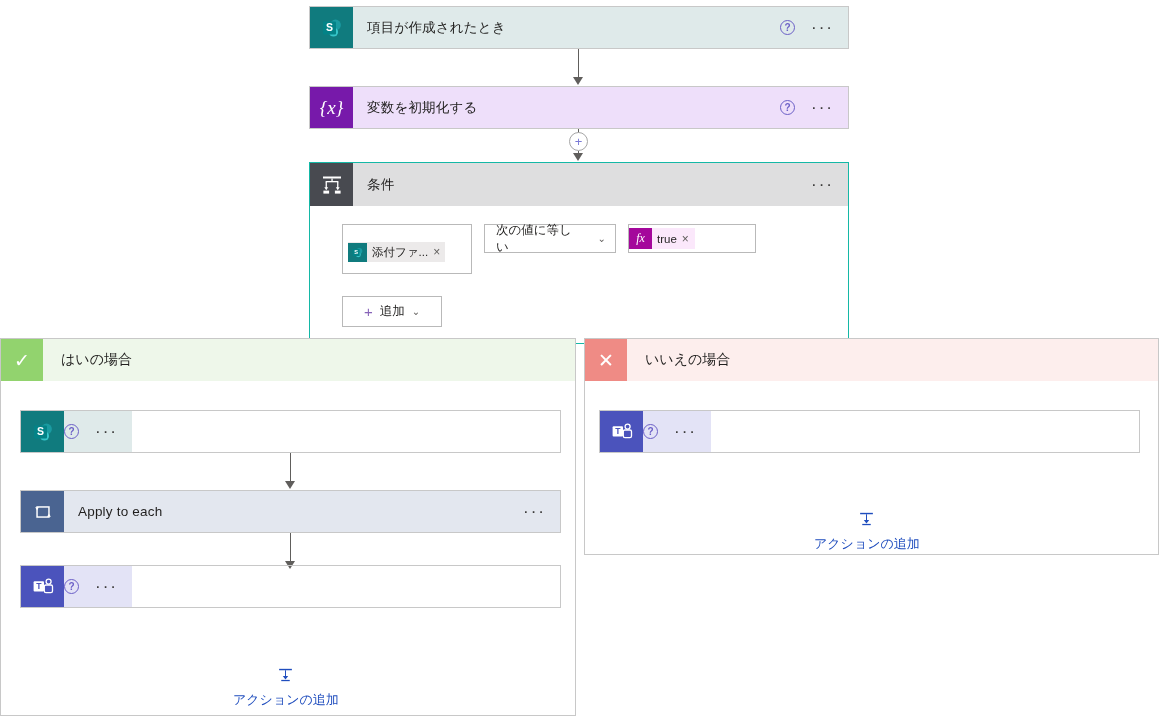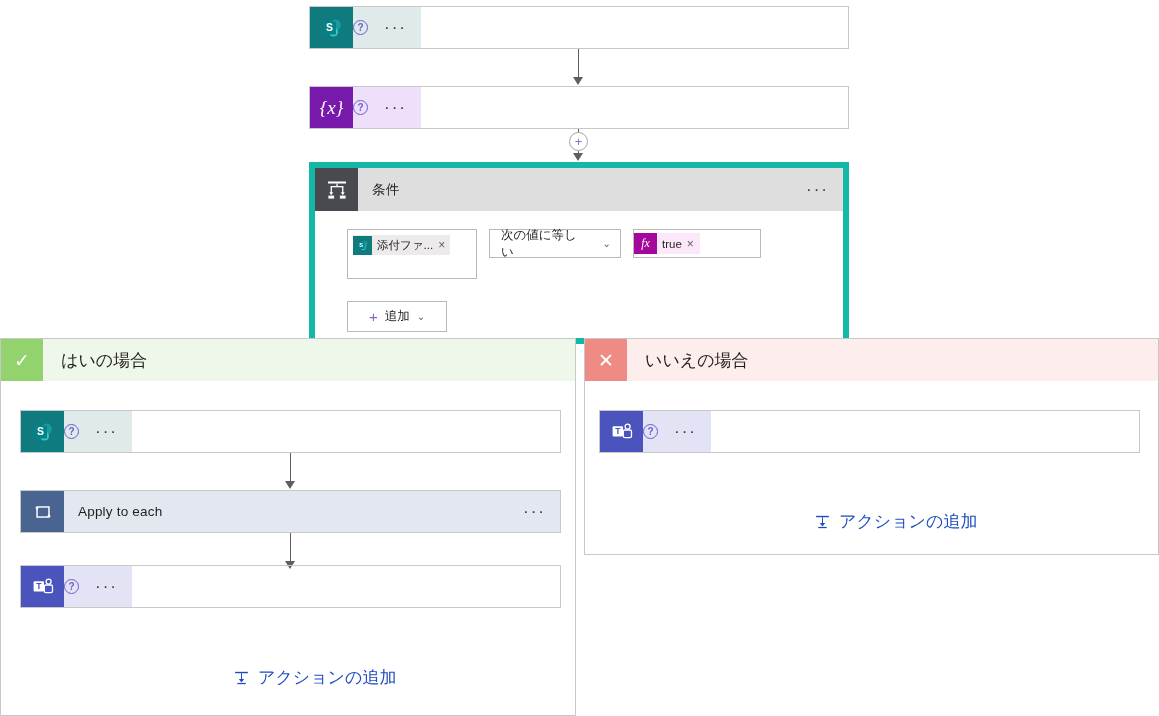--- a/index.html
+++ b/index.html
@@ -64,41 +64,41 @@
   .glyph-var {
     color: #ffffff; font-size: 19px;
     font-family: "Liberation Serif", "DejaVu Serif", serif;
     font-style: italic;
   }
 
   
   #condition-card {
     position: absolute;
     left: 309px; top: 162px; width: 540px; height: 182px;
-    border: 6px solid #14b8a6;
+    border: 1px solid #14b8a6;
     background: #ffffff;
   }
   #condition-header {
     display: flex; align-items: stretch; height: 43px;
     background: #dededf;
   }
   #condition-header .card-body { background: #dededf; }
   #condition-content { padding: 18px 0 0 32px; }
 
   .cond-row { display: flex; align-items: flex-start; gap: 12px; }
 
   .token-box {
     width: 130px; height: 50px;
     border: 1px solid #b9b9b9; background: #ffffff;
     padding: 5px 5px 0 5px;
   }
   .token {
     display: inline-flex; align-items: center;
     height: 20px; max-width: 100%;
-    background: #eceaea; font-size: 11.5px; color: #201f1e;
+    background: #eceaea; font-size: 11.5px; color: #201f1e; margin-top: 12px;
   }
   .token-ico {
     width: 19px; height: 19px; min-width: 19px;
     display: flex; align-items: center; justify-content: center;
   }
   .token-txt { padding: 0 5px; white-space: nowrap; }
   .token-x { color: #605e5c; font-size: 12px; padding-right: 5px; }
 
   .cond-select {
     width: 132px; height: 29px;
@@ -133,21 +133,21 @@
     border: 1px solid #b9b9b9; background: #ffffff;
     display: flex; align-items: center; justify-content: center; gap: 7px;
     font-size: 12.5px; color: #201f1e;
   }
   .plus-purple { color: #8764b8; font-size: 15px; font-weight: 400; }
 
   
   .branch { position: absolute; border: 1px solid #c8c8c8; background: #ffffff; }
   .branch-header { display: flex; align-items: stretch; height: 42px; }
   .branch-badge { width: 42px; min-width: 42px; display: flex; align-items: center; justify-content: center; }
-  .branch-label { flex: 1; display: flex; align-items: center; padding-left: 18px; font-size: 17px; color: #201f1e; }
+  .branch-label { flex: 1; display: flex; align-items: center; padding-left: 18px; font-size: 14px; color: #201f1e; }
 
   .yes-badge { background: #92d36e; }
   .yes-strip { background: #eef7ea; }
   .no-badge  { background: #ef8b85; }
   .no-strip  { background: #fdeeed; }
 
   .check { color: #ffffff; font-size: 19px; line-height: 1; }
 
   
   .conn { position: absolute; background: #605e5c; width: 1px; }
@@ -162,50 +162,56 @@
     position: absolute;
     width: 19px; height: 19px; border-radius: 50%;
     border: 1px solid #a6a6a6; background: #ffffff;
     color: #7a7ad6; font-size: 13px; line-height: 17px; text-align: center;
   }
 
   
   .add-action {
     position: absolute;
     display: flex; align-items: center; gap: 8px;
-    font-size: 17px; color: #1f4dbe;
+    font-size: 13px; color: #1f4dbe; flex-direction: column;
   }
   .add-action-label { color: #1f4dbe; }
 </style>
 </head>
 <body>
 
 <div id="canvas">
 
   <div class="card" id="trigger-card" style="left:309px; top:6px; width:540px;">
     <div class="card-icon sp-icon">
       <svg width="24" height="24" viewBox="0 0 24 24" aria-hidden="true">
         <circle cx="15.5" cy="9" r="5.4" fill="#1a9ba1"></circle>
         <circle cx="13.5" cy="16" r="4.6" fill="#36c5c9"></circle>
         <rect x="3" y="5.5" width="13" height="13" rx="1" fill="#038387"></rect>
         <text x="9.5" y="15.4" font-size="10.5" font-weight="bold" fill="#ffffff" text-anchor="middle" font-family="Liberation Sans, sans-serif">S</text>
       </svg>
     </div>
+    <div class="card-body sp-body">
+      <span class="card-title">項目が作成されたとき</span>
+    </div>
     <div class="card-actions sp-body">
       <span class="help-icon">?</span>
       <span class="dots">···</span>
     </div>
   </div>
 
   <div class="conn" style="left:578px; top:49px; height:29px;"></div>
   <div class="arrow-head" style="left:573px; top:77px;"></div>
 
   <div class="card" id="init-variable-card" style="left:309px; top:86px; width:540px;">
     <div class="card-icon var-icon">
       <span class="glyph-var">{x}</span>
+    </div>
+    <div class="card-body var-body">
+      <span class="card-title">変数を初期化する</span>
     </div>
     <div class="card-actions var-body">
       <span class="help-icon">?</span>
       <span class="dots">···</span>
     </div>
   </div>
 
   <div class="conn" style="left:578px; top:129px; height:12px;"></div>
   <div class="plus-node" style="left:569px; top:132px;">+</div>
   <div class="conn" style="left:578px; top:151px; height:3px;"></div>

